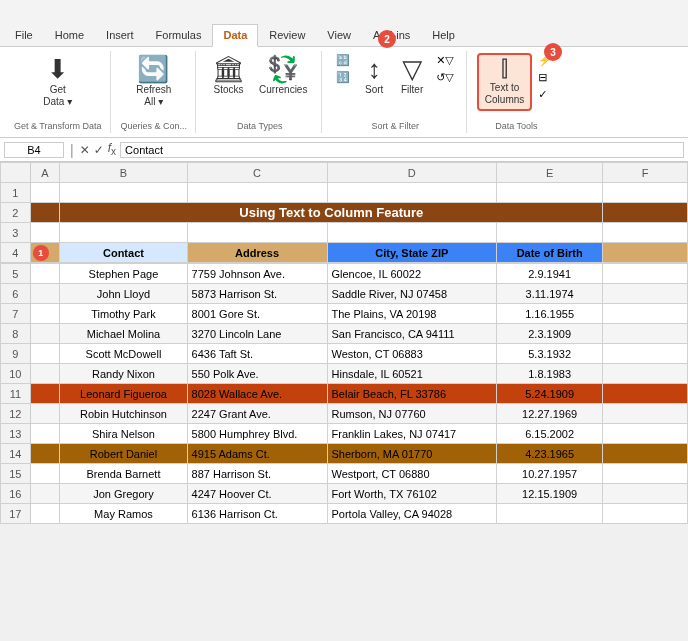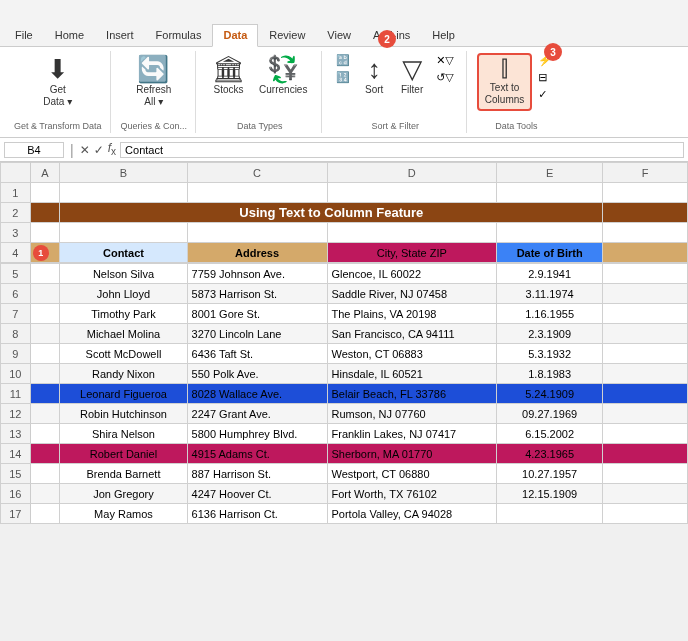--- a/index.html
+++ b/index.html
@@ -227,42 +227,42 @@
         <td class="cell"></td>
       </tr>
 
       <tr>
         <td class="row-num cell">4</td>
         <td class="cell" style="background:#d4a96a; position:relative;">
           <div style="position:absolute; top:2px; left:2px; width:16px; height:16px; border-radius:50%; background:#e74c3c; color:#fff; font-size:9px; font-weight:bold; display:flex; align-items:center; justify-content:center;">1</div>
         </td>
         <td class="cell cell-bold cell-center selected-cell" style="background:#d4a96a; font-weight:bold;">Contact</td>
         <td class="cell cell-bold cell-center" style="background:#d4a96a; font-weight:bold;">Address</td>
-        <td class="cell cell-bold cell-center" style="background:#be185d; font-weight:normal;">City, State ZIP</td>
+        <td class="cell cell-bold cell-center" style="background:#3b82f6; font-weight:bold;">City, State ZIP</td>
         <td class="cell cell-bold cell-center" style="background:#3b82f6; font-weight:bold;">Date of Birth</td>
         <td class="cell" style="background:#d4a96a;"></td>
       </tr>
     </tbody>
   </table>
 
   <table style="width:100%;">
     <colgroup>
       <col style="width:28px">
       <col style="width:28px">
       <col style="width:120px">
       <col style="width:132px">
       <col style="width:160px">
       <col style="width:100px">
       <col style="width:80px">
     </colgroup>
     <tbody id="data-tbody">
     <tr style="background: rgb(255, 255, 255);">
           <td class="row-num cell">5</td>
           <td class="cell"></td>
-          <td class="cell cell-center">Nelson Silva</td>
+          <td class="cell cell-center">Stephen Page</td>
           <td class="cell">7759 Johnson Ave.</td>
           <td class="cell">Glencoe, IL  60022</td>
           <td class="cell cell-center">2.9.1941</td>
           <td class="cell"></td>
         </tr>
         <tr style="background: rgb(245, 245, 245);">
           <td class="row-num cell">6</td>
           <td class="cell"></td>
           <td class="cell cell-center">John Lloyd</td>
           <td class="cell">5873 Harrison St.</td>
@@ -299,48 +299,48 @@
         </tr>
         <tr style="background: rgb(245, 245, 245);">
           <td class="row-num cell">10</td>
           <td class="cell"></td>
           <td class="cell cell-center">Randy Nixon</td>
           <td class="cell">550 Polk Ave.</td>
           <td class="cell">Hinsdale, IL  60521</td>
           <td class="cell cell-center">1.8.1983</td>
           <td class="cell"></td>
         </tr>
-        <tr style="background: #1d4ed8;">
+        <tr style="background: #c2410c;">
           <td class="row-num cell">11</td>
           <td class="cell"></td>
           <td class="cell cell-center">Leonard Figueroa</td>
           <td class="cell">8028 Wallace Ave.</td>
           <td class="cell">Belair Beach, FL  33786</td>
           <td class="cell cell-center">5.24.1909</td>
           <td class="cell"></td>
         </tr>
         <tr style="background: rgb(245, 245, 245);">
           <td class="row-num cell">12</td>
           <td class="cell"></td>
           <td class="cell cell-center">Robin Hutchinson</td>
           <td class="cell">2247 Grant Ave.</td>
           <td class="cell">Rumson, NJ  07760</td>
-          <td class="cell cell-center">09.27.1969</td>
+          <td class="cell cell-center">12.27.1969</td>
           <td class="cell"></td>
         </tr>
         <tr style="background: rgb(255, 255, 255);">
           <td class="row-num cell">13</td>
           <td class="cell"></td>
           <td class="cell cell-center">Shira Nelson</td>
           <td class="cell">5800 Humphrey Blvd.</td>
           <td class="cell">Franklin Lakes, NJ  07417</td>
           <td class="cell cell-center">6.15.2002</td>
           <td class="cell"></td>
         </tr>
-        <tr style="background: #be185d; margin-top: 25px;">
+        <tr style="background: #a16207; margin-top: 25px;">
           <td class="row-num cell">14</td>
           <td class="cell"></td>
           <td class="cell cell-center">Robert Daniel</td>
           <td class="cell">4915 Adams Ct.</td>
           <td class="cell">Sherborn, MA  01770</td>
           <td class="cell cell-center">4.23.1965</td>
           <td class="cell"></td>
         </tr>
         <tr style="background: rgb(255, 255, 255);">
           <td class="row-num cell">15</td>

